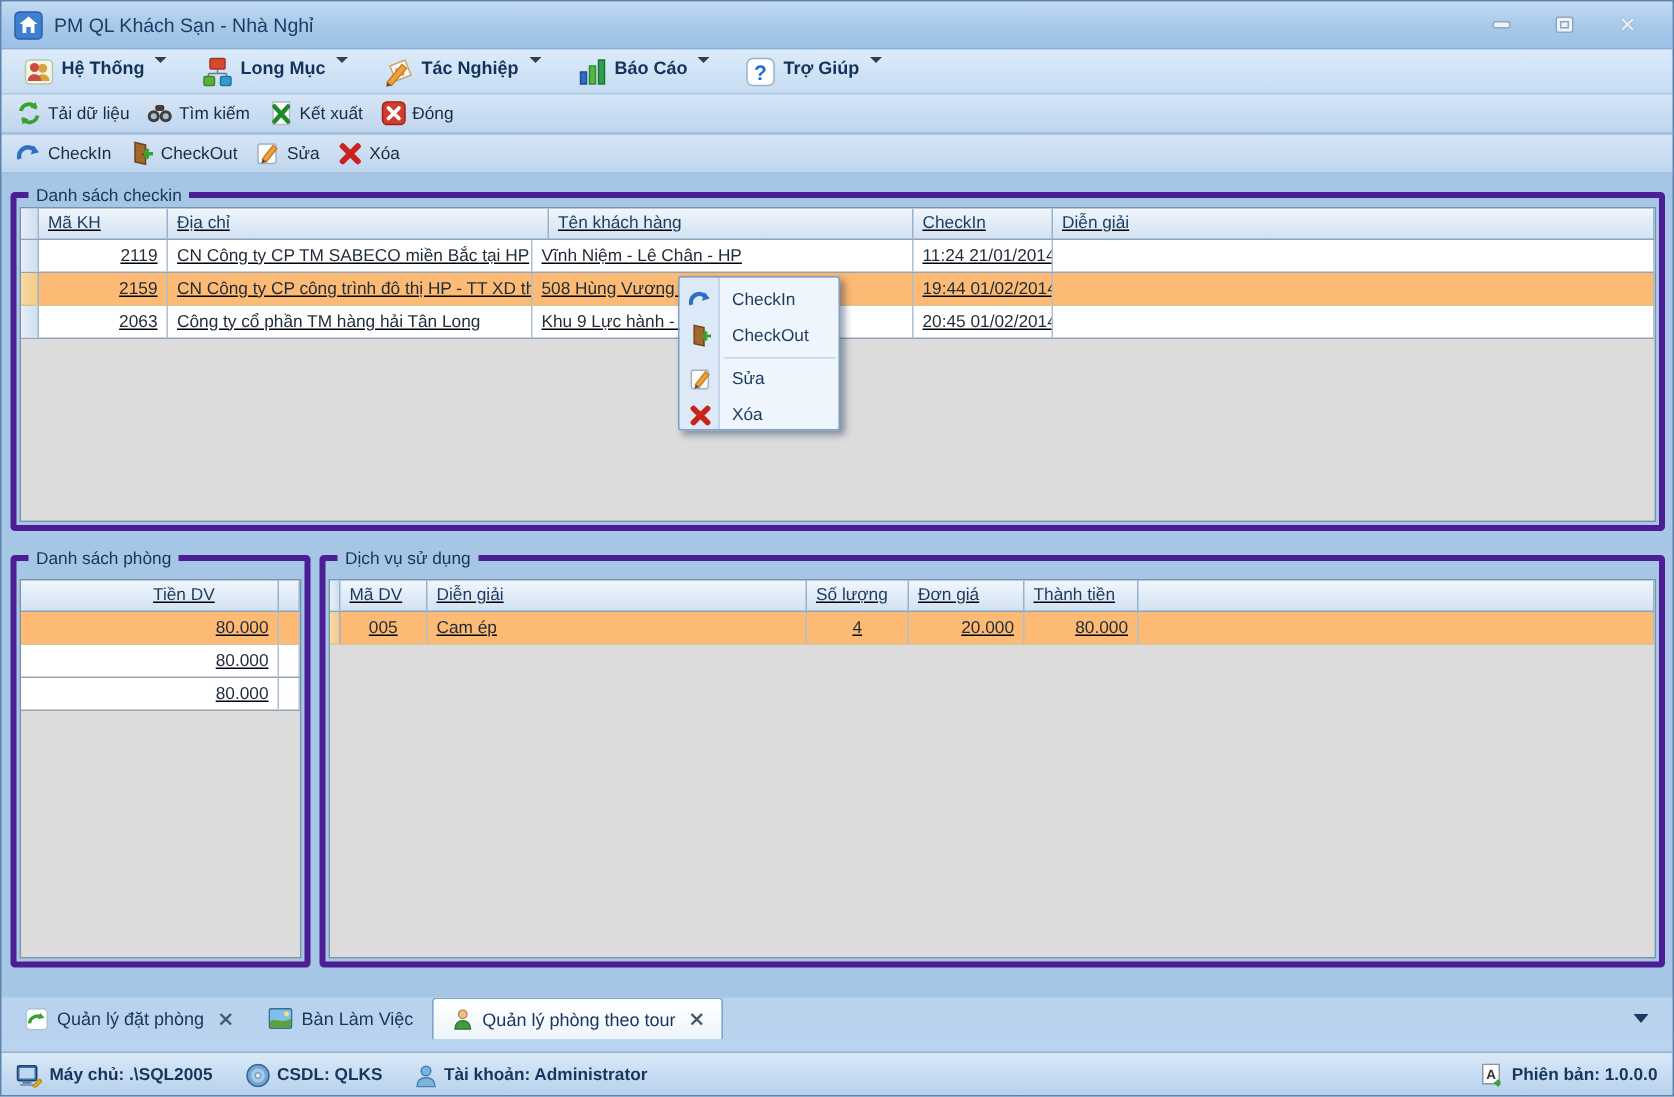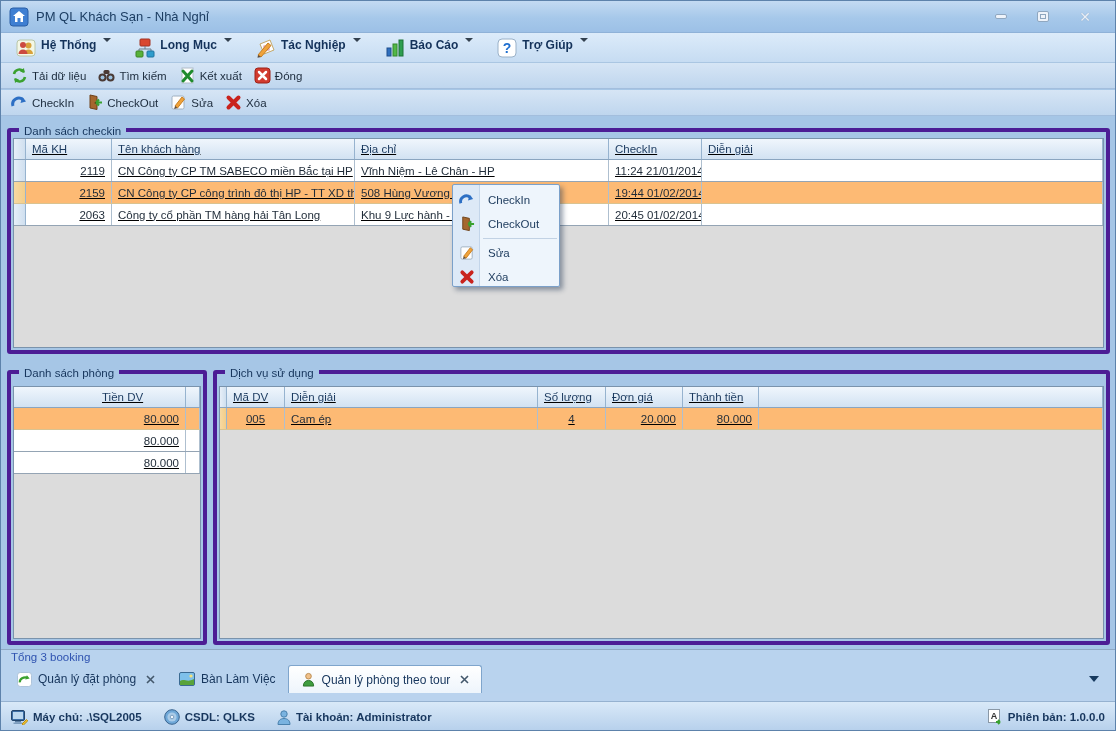--- a/index.html
+++ b/index.html
@@ -244,22 +244,22 @@
       <span>Xóa</span>
     </div>
   </div>
 
   <div class="group g-checkin">
     <div class="group-title">Danh sách checkin</div>
     <div class="grid">
       <div class="g-row g-head">
         <div class="g-cell ind cc-ind"></div>
         <div class="g-cell cc-ma">Mã KH</div>
+        <div class="g-cell cc-dc">Địa chỉ</div>
         <div class="g-cell cc-ten">Tên khách hàng</div>
-        <div class="g-cell cc-dc">Địa chỉ</div>
         <div class="g-cell cc-ci">CheckIn</div>
         <div class="g-cell cc-dg">Diễn giải</div>
       </div>
       <div class="g-row">
         <div class="g-cell ind cc-ind"></div>
         <div class="g-cell cc-ma num">2119</div>
         <div class="g-cell cc-ten">CN Công ty CP TM SABECO miền Bắc tại HP</div>
         <div class="g-cell cc-dc">Vĩnh Niệm - Lê Chân - HP</div>
         <div class="g-cell cc-ci">11:24 21/01/2014</div>
         <div class="g-cell cc-dg"></div>
@@ -369,23 +369,20 @@
     <div class="cm-item">
       <span class="cm-icon">
         <svg width="16" height="16" viewBox="0 0 17 17">
             <path d="M3.5 3.5 L13.5 13.5 M13.5 3.5 L3.5 13.5" stroke="#c9231d" stroke-width="4" stroke-linecap="round"></path>
           </svg>
       </span>
       <span class="cm-label">Xóa</span>
     </div>
   </div>
 
-  <div class="summary">
-    <span>Tổng 3 booking</span>
-  </div>
 
   <div class="tabrow">
     <div class="tab">
       <svg width="15" height="15" viewBox="0 0 16 16">
         <rect x="0.5" y="0.5" width="15" height="15" rx="3" fill="#ffffff" stroke="#a9c0d8"></rect>
         <path d="M3 11 A6 5 0 0 1 11 6" fill="none" stroke="#3aa12f" stroke-width="2.4"></path>
         <path d="M13.5 7 L8.8 8 L10.5 3.5 Z" fill="#3aa12f"></path>
       </svg>
       <span>Quản lý đặt phòng</span>
       <svg class="tab-close" viewBox="0 0 9 9">

